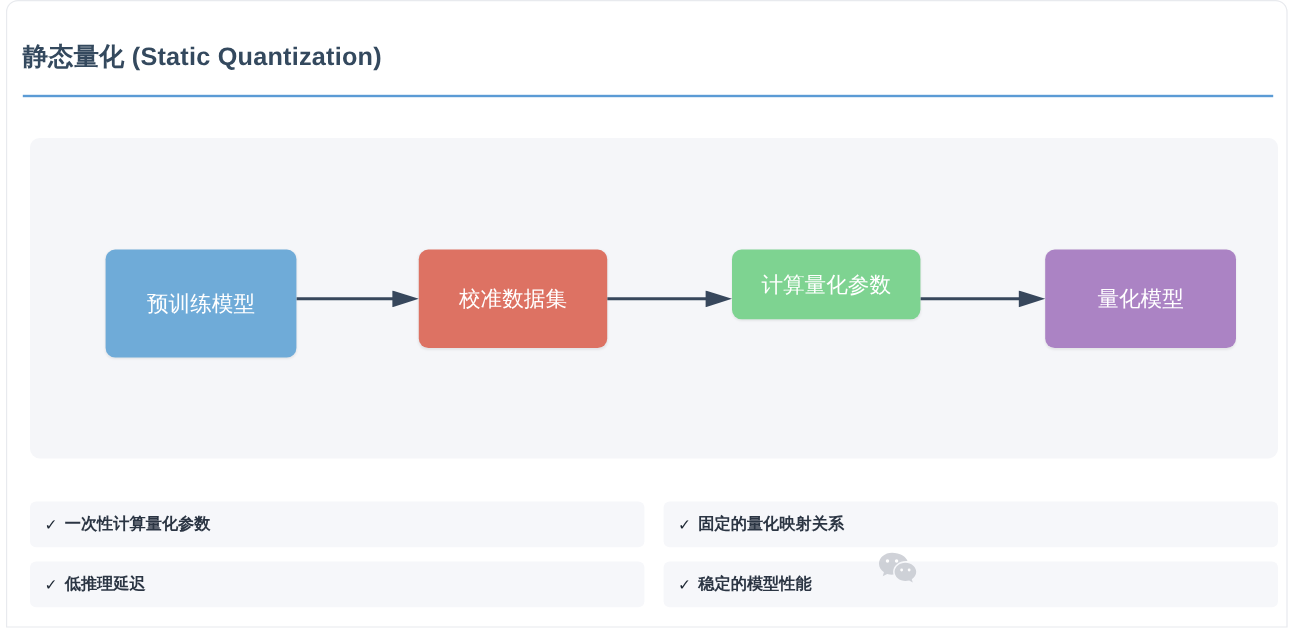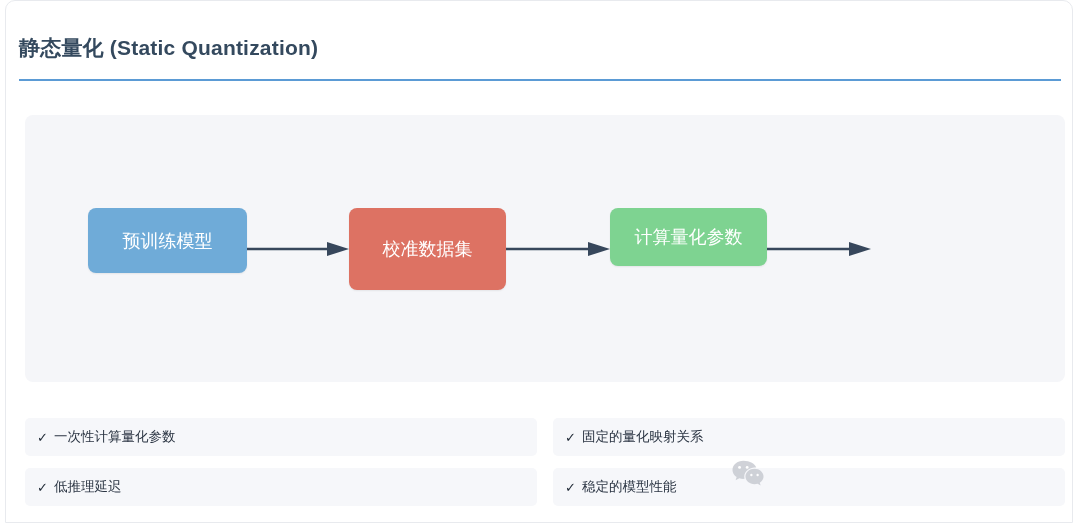--- a/index.html
+++ b/index.html
@@ -57,21 +57,21 @@
     align-items:center;
     justify-content:center;
     text-align:center;
     color:#ffffff;
     font-size:18px;
     font-weight:500;
     line-height:26px;
     box-sizing:border-box;
     box-shadow:0 1px 2px rgba(0,0,0,0.07);
   }
-  .node-1{left:63px;top:93px;width:159px;height:65px;background:#6fabd8;text-align:center;}
+  .node-1{left:63px;top:93px;width:159px;height:90px;background:#6fabd8;text-align:center;}
   .node-2{left:324px;top:93px;width:157px;height:82px;background:#dd7263;text-align:center;}
   .node-3{left:585px;top:93px;width:157px;height:58px;background:#7ed391;}
   .node-4{left:846px;top:93px;width:159px;height:82px;background:#ab83c4;}
   .node-text{display:block;}
   .arrow{
     position:absolute;
     top:127px;height:14px;
   }
   .arrow svg{display:block;}
   .arrow-1{left:222px;width:102px;}
@@ -99,21 +99,21 @@
     font-size:13.5px;
     color:#2b3543;
     position:relative;
   }
   .check-icon{
     font-size:13px;
     color:#1d2733;
     margin-right:6px;
     line-height:1;
   }
-  .feature-label{line-height:1;}
+  .feature-label{line-height:1;font-weight:bold;}
   .watermark{
     position:absolute;
     left:725px;top:458px;
     display:flex;
     align-items:center;
     opacity:0.85;
     pointer-events:none;
   }
   .wm-logo{
     width:34px;height:27px;
@@ -169,20 +169,23 @@
         </span>
       </div>
 
       <div class="arrow arrow-3">
         <svg width="104" height="14" viewBox="0 0 104 14">
           <line x1="0" y1="7" x2="86" y2="7" stroke="#37475c" stroke-width="2.4"></line>
           <polygon points="82,0 104,7 82,14" fill="#37475c"></polygon>
         </svg>
       </div>
 
+      <div class="node node-4">
+        <span class="node-text">量化模型</span>
+      </div>
 
     </div>
   </div>
 
   <div class="feature-list">
     <div class="feature-grid">
 
       <div class="feature-item">
         <span class="check-icon">✓</span>
         <span class="feature-label">一次性计算量化参数</span>

